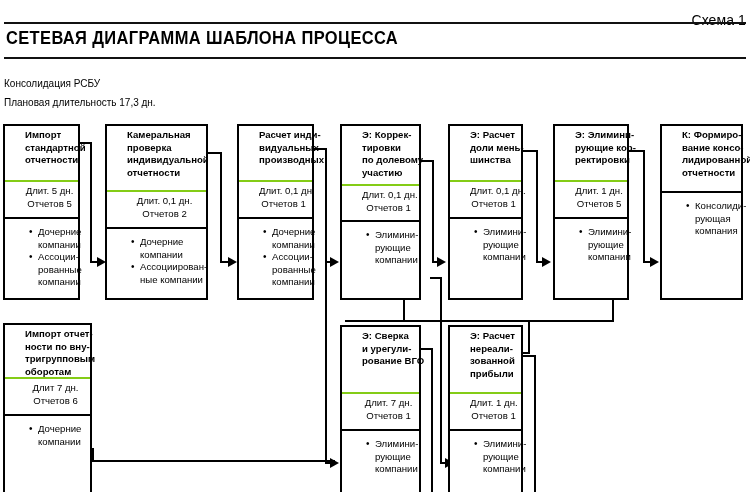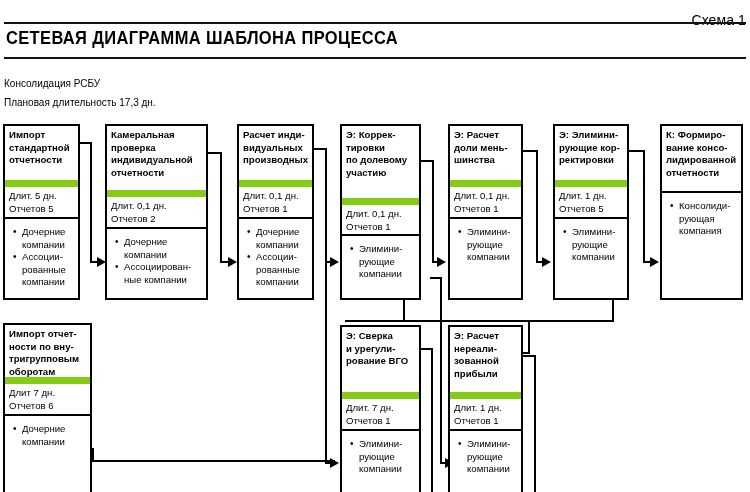--- a/index.html
+++ b/index.html
@@ -52,26 +52,26 @@
   
   .box{
     position:absolute;
     border:2px solid #000;
     background:#fff;
     box-sizing:border-box;
     z-index:3;
   }
   .cell{
     box-sizing:border-box;
-    padding:3px 4px 2px 4px;
+    padding:3px 4px 2px 20px;
     font-size:9.6px;
     line-height:12.6px;
   }
   .cell.title-cell{font-weight:bold;}
-  .cell.mid-cell{border-top:7px solid #84cc16;}
+  .cell.mid-cell{border-top:2px solid #84cc16;text-align:center;}
   .cell.list-cell{border-top:2px solid #000;}
   .cell ul{margin:4px;padding:0;list-style:none;}
   .cell li{
     position:relative;padding-left:9px;margin:0 0 0 0;
   }
   .cell li::before{
     content:"\2022";
     position:absolute;left:0;top:-0.5px;font-size:10px;
   }
   .ln-txt{display:block;white-space:nowrap;}
@@ -213,21 +213,21 @@
         <li>
           <span class="ln-txt">Ассоции-</span>
           <span class="ln-txt">рованные</span>
           <span class="ln-txt">компании</span>
         </li>
       </ul>
     </div>
   </div>
 
   <div class="box" style="left:340px;top:124px;width:81px;height:176px;">
-    <div class="cell title-cell" style="height:72px;">
+    <div class="cell title-cell" style="height:58px;">
       <span class="ln-txt">Э: Коррек-</span>
       <span class="ln-txt">тировки</span>
       <span class="ln-txt">по долевому</span>
       <span class="ln-txt">участию</span>
     </div>
     <div class="cell mid-cell" style="height:36px;">
       <span class="ln-txt">Длит. 0,1 дн.</span>
       <span class="ln-txt">Отчетов 1</span>
     </div>
     <div class="cell list-cell">

